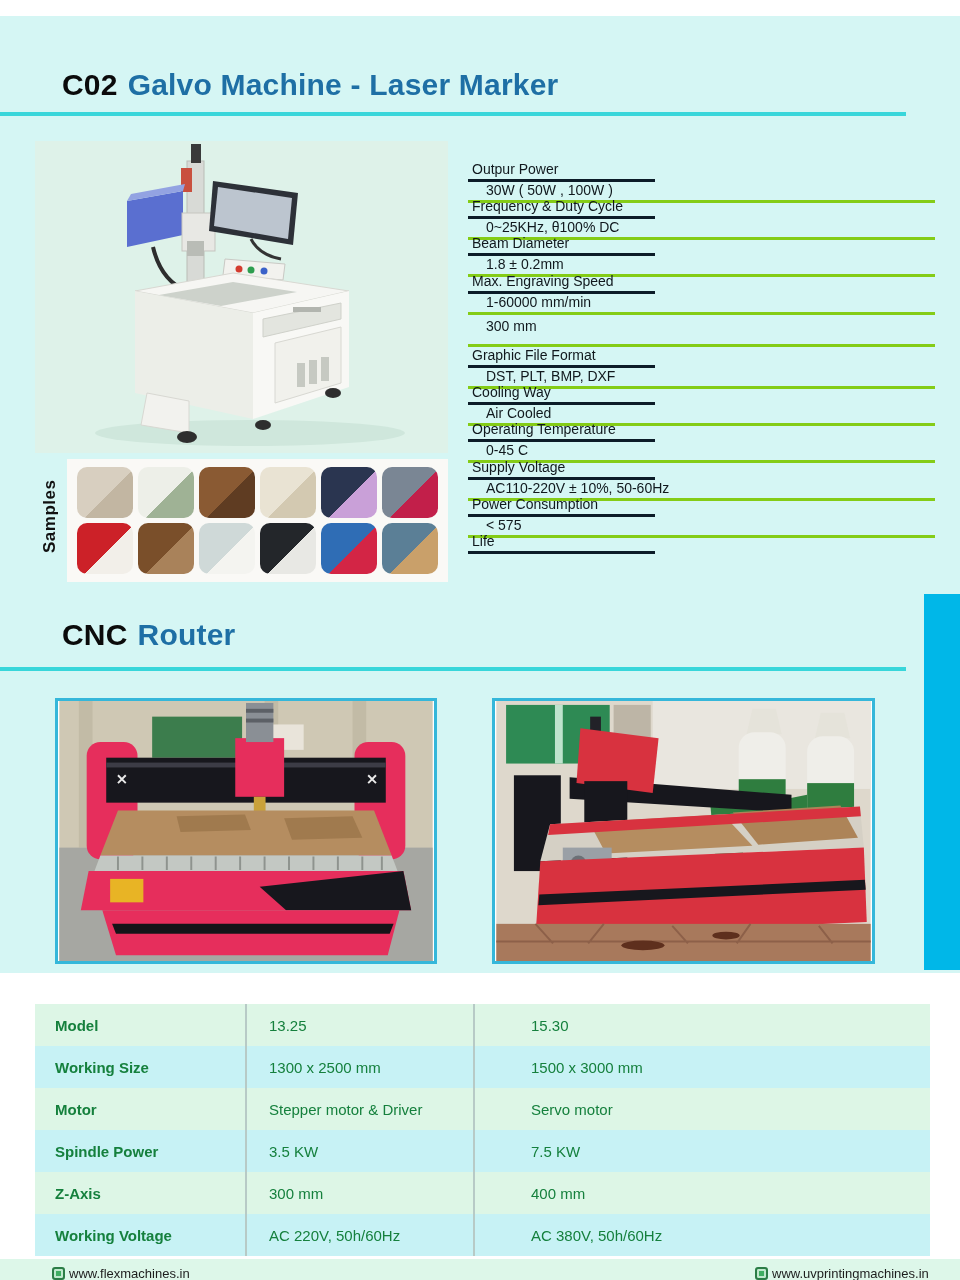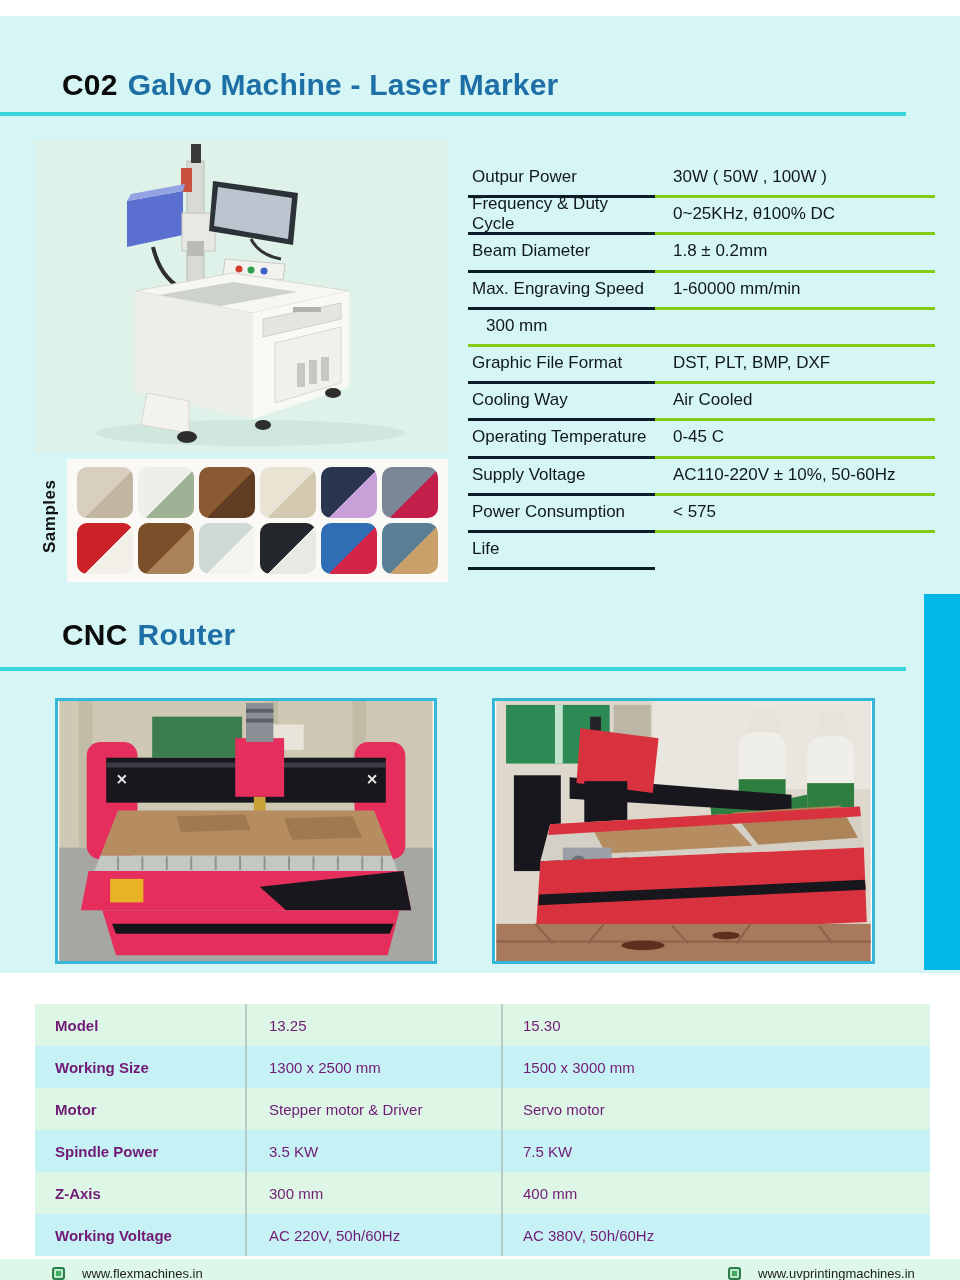--- a/index.html
+++ b/index.html
@@ -32,47 +32,47 @@
   .samples-label { position:absolute; left:40px; top:448px; height:104px; width:22px;
                    writing-mode:vertical-rl; transform:rotate(180deg);
                    font-size:17px; font-weight:bold; color:#111; text-align:center; letter-spacing:0.5px; }
   .samples-strip { position:absolute; left:67px; top:443px; width:381px; height:123px; background:#faf9f6;
                    display:grid; grid-template-columns:repeat(6,56px); grid-template-rows:repeat(2,51px);
                    gap:5px; padding:8px 10px; }
   .sample-tile { border-radius:10px; background:#ccc; }
 
   
   .spec-table { position:absolute; left:468px; top:145px; width:467px; }
-  .spec-row { display:flex; height:37.2px; font-size:17px; color:#10181d; }
+  .spec-row { display:flex; height:37.2px; font-size:14px; color:#10181d;flex-direction:column; }
   .spec-label { width:187px; display:flex; align-items:center; padding:0 4px 2px 4px;
                 border-bottom:3px solid #0c1c28; }
   .spec-value { flex:1; display:flex; align-items:center; padding:0 4px 2px 18px;
                 border-bottom:3px solid #84cc16; }
 
   
   .cnc-photo { position:absolute; top:682px; height:266px; border:3px solid #35b7da; background:#fff; }
   .cnc-photo.left  { left:55px;  width:382px; }
   .cnc-photo.right { left:492px; width:383px; }
   .cnc-photo svg { display:block; width:100%; height:100%; }
 
   
-  .cnc-table { position:absolute; left:35px; top:988px; width:895px; font-size:15px; color:#701a75; }
+  .cnc-table { position:absolute; left:35px; top:988px; width:895px; font-size:15px; color:#15803d; }
   .cnc-row { display:flex; height:42px; }
   .cnc-row:nth-child(odd)  { background:#ddf6e6; }
   .cnc-row:nth-child(even) { background:#c7f2f5; }
   .cnc-cell { display:flex; align-items:center; }
   .cnc-cell.label { width:210px; font-weight:bold; padding-left:20px; }
-  .cnc-cell.c1 { width:256px; padding-left:22px; border-left:2px solid #b7cac6; }
-  .cnc-cell.c2 { flex:1; padding-left:20px; border-left:2px solid #b7cac6; }
-
-  
-  .footer-item { position:absolute; top:1250px; display:flex; align-items:center; gap:17px;
+  .cnc-cell.c1 { width:228px; padding-left:22px; border-left:2px solid #b7cac6; }
+  .cnc-cell.c2 { flex:1; padding-left:56px; border-left:2px solid #b7cac6; }
+
+  
+  .footer-item { position:absolute; top:1250px; display:flex; align-items:center; gap:4px;
                  font-size:13px; color:#1d1d1d; cursor:pointer; }
   .footer-item.left  { left:52px; }
-  .footer-item.right { left:728px; }
+  .footer-item.right { left:755px; }
   .web-icon { width:13px; height:13px; border-radius:3px; background:#3fae62;
               border:2px solid #2b7d46; box-shadow:inset 0 0 0 2px #bfe8cd; }
 </style>
 </head>
 <body>
 
 <div class="page">
 
   <div class="band-cyan"></div>
   <div class="band-footer"></div>

